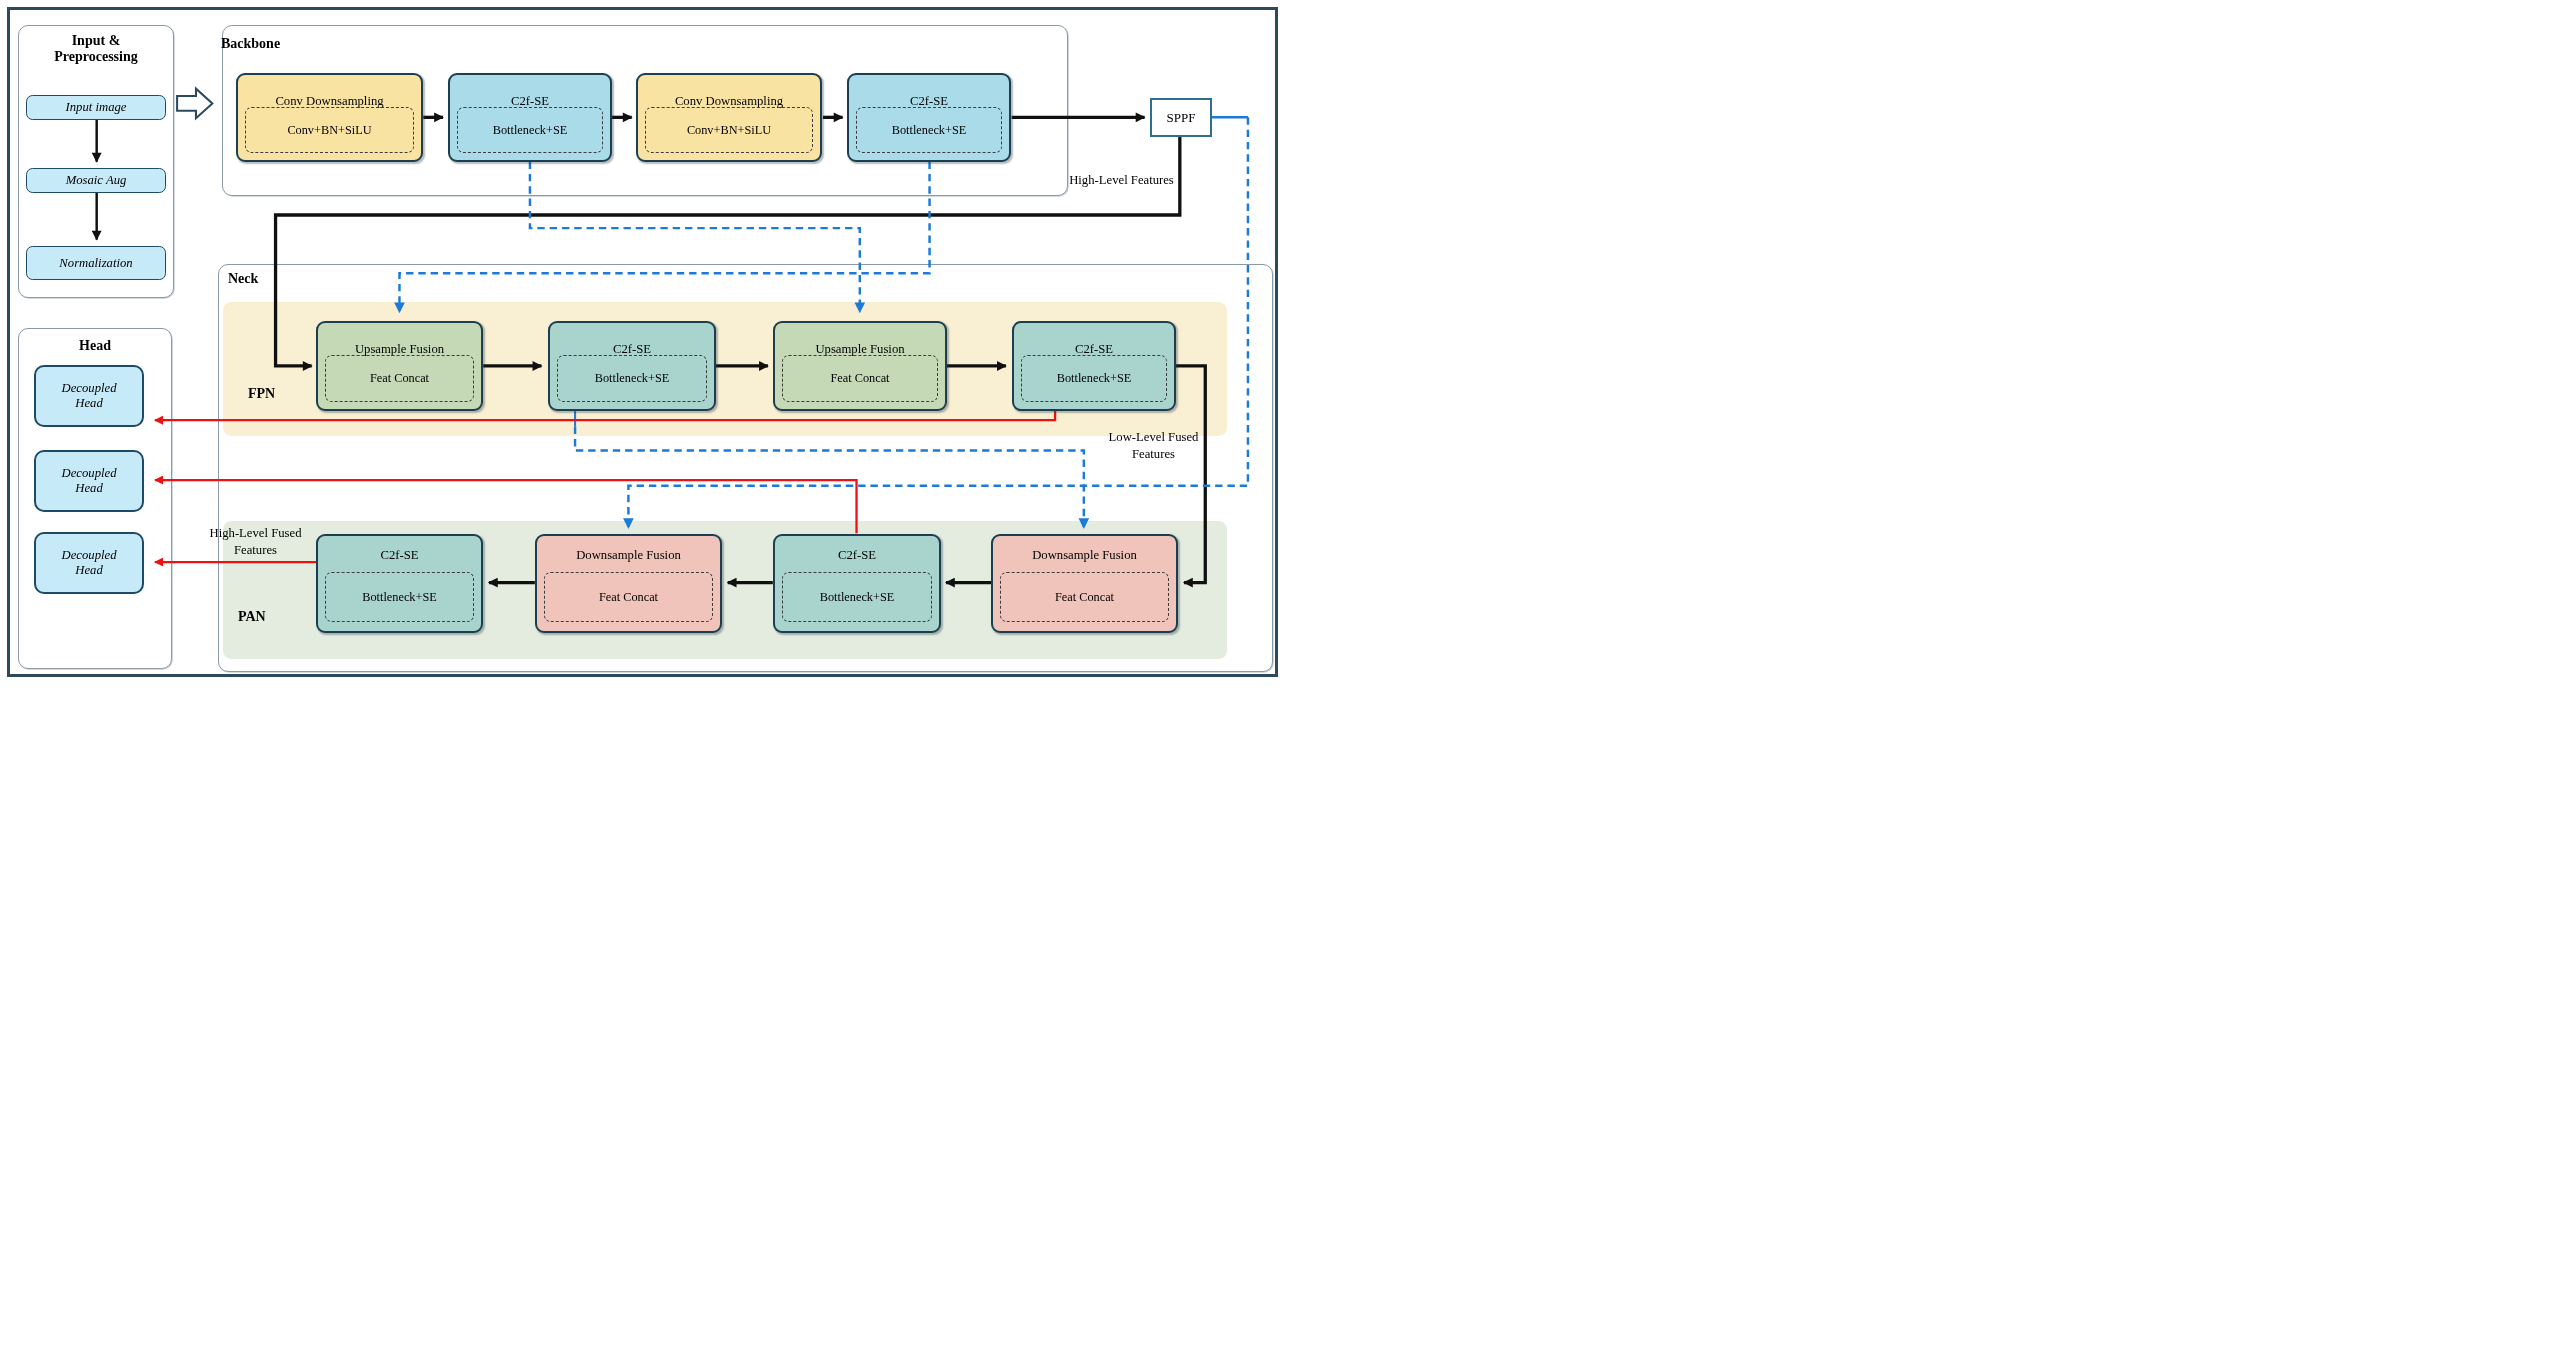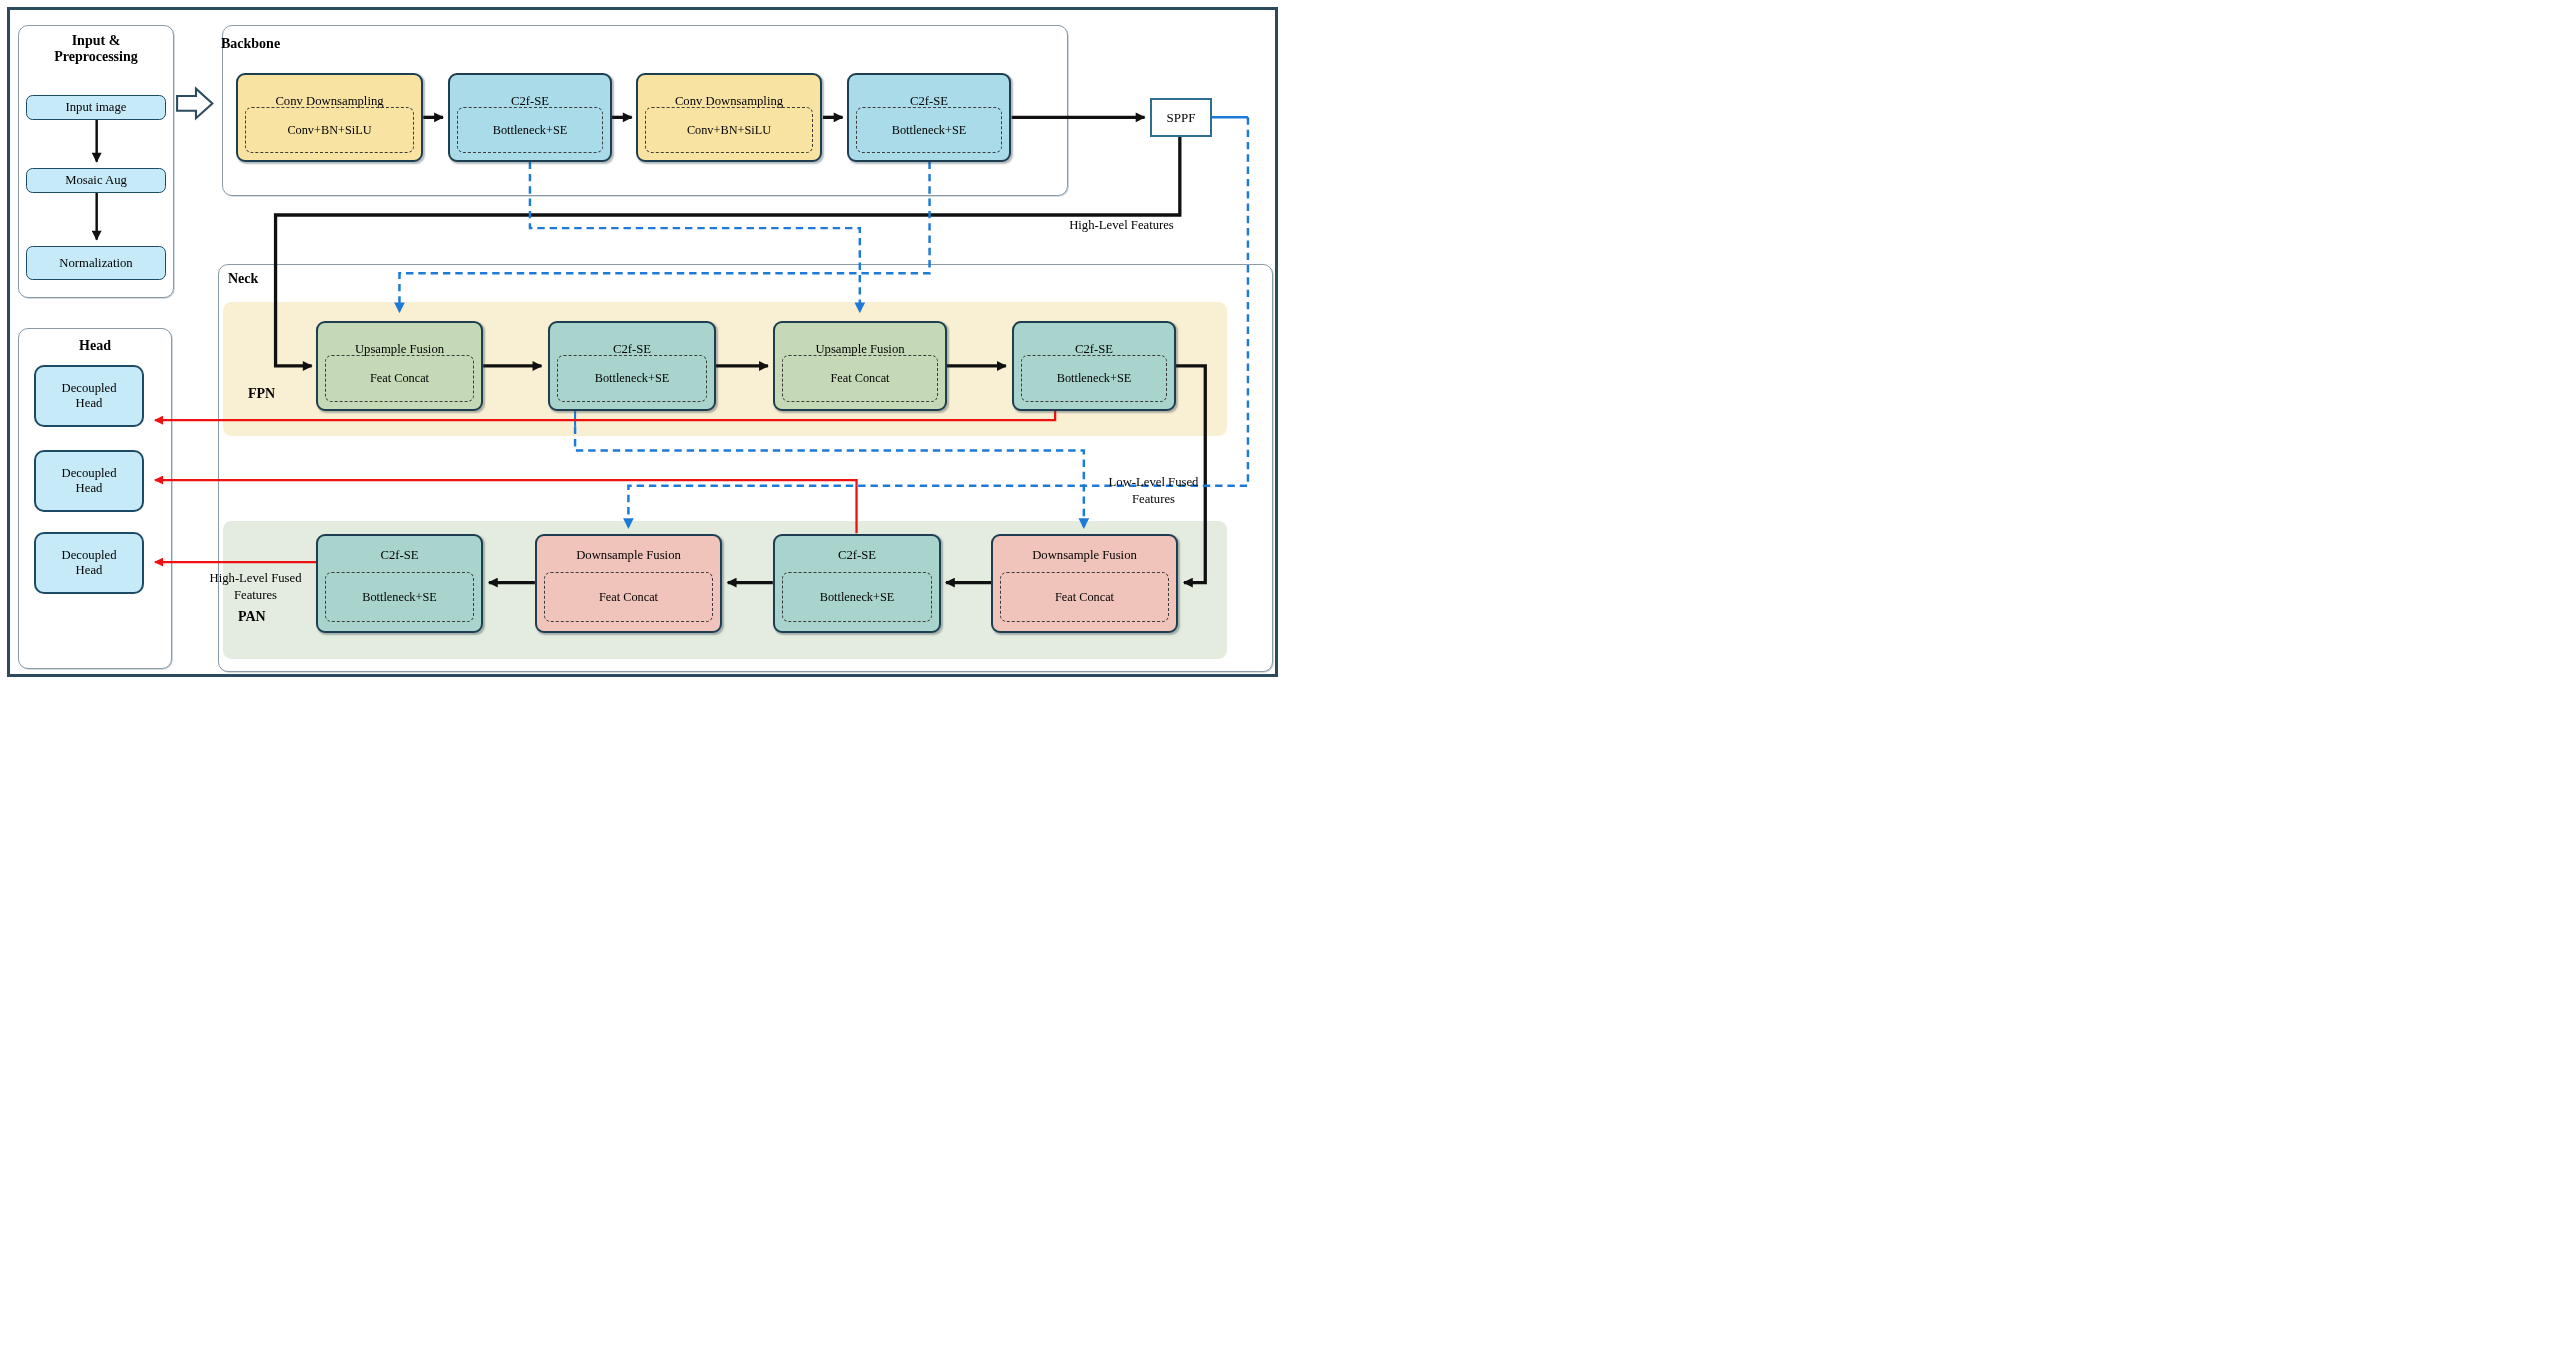--- a/index.html
+++ b/index.html
@@ -40,30 +40,30 @@
   .node.tall .node-title{top:6.6px;}
   .node.tall .node-sub{top:36px;bottom:9px;}
   .fill-conv{background:#f9e3a3;}
   .fill-c2f-bb{background:#aadbe8;}
   .fill-c2f-neck{background:#a9d4ce;}
   .fill-uf{background:#c5d9b6;}
   .fill-df{background:#f0c4ba;}
   .simple-box{
     position:absolute;border:1.6px solid #1d4a66;border-radius:6.6px;background:#c6eaf8;
     box-sizing:border-box;display:flex;align-items:center;justify-content:center;
-    font-size:12.7px;text-align:center;line-height:1.15;
+    font-size:12.7px;text-align:center;line-height:1.15;font-style:italic;
   }
   .head-box{border-radius:10px;border-width:2.1px;}
   .sppf{
     position:absolute;border:2.1px solid #2f6e91;background:#ffffff;
     box-sizing:border-box;display:flex;align-items:center;justify-content:center;
     font-size:13px;
   }
   .annot{
-    position:absolute;font-size:12.7px;line-height:1.35;text-align:center;margin-top:45px;
+    position:absolute;font-size:12.7px;line-height:1.35;text-align:center;
   }
   svg.wires{position:absolute;left:0;top:0;width:1288px;height:686px;}
 </style>
 </head>
 <body>
 
 <div id="stage">
   <div class="outer-frame"></div>
 
   <div class="panel" style="left:18px;top:25px;width:156px;height:273px"></div>

